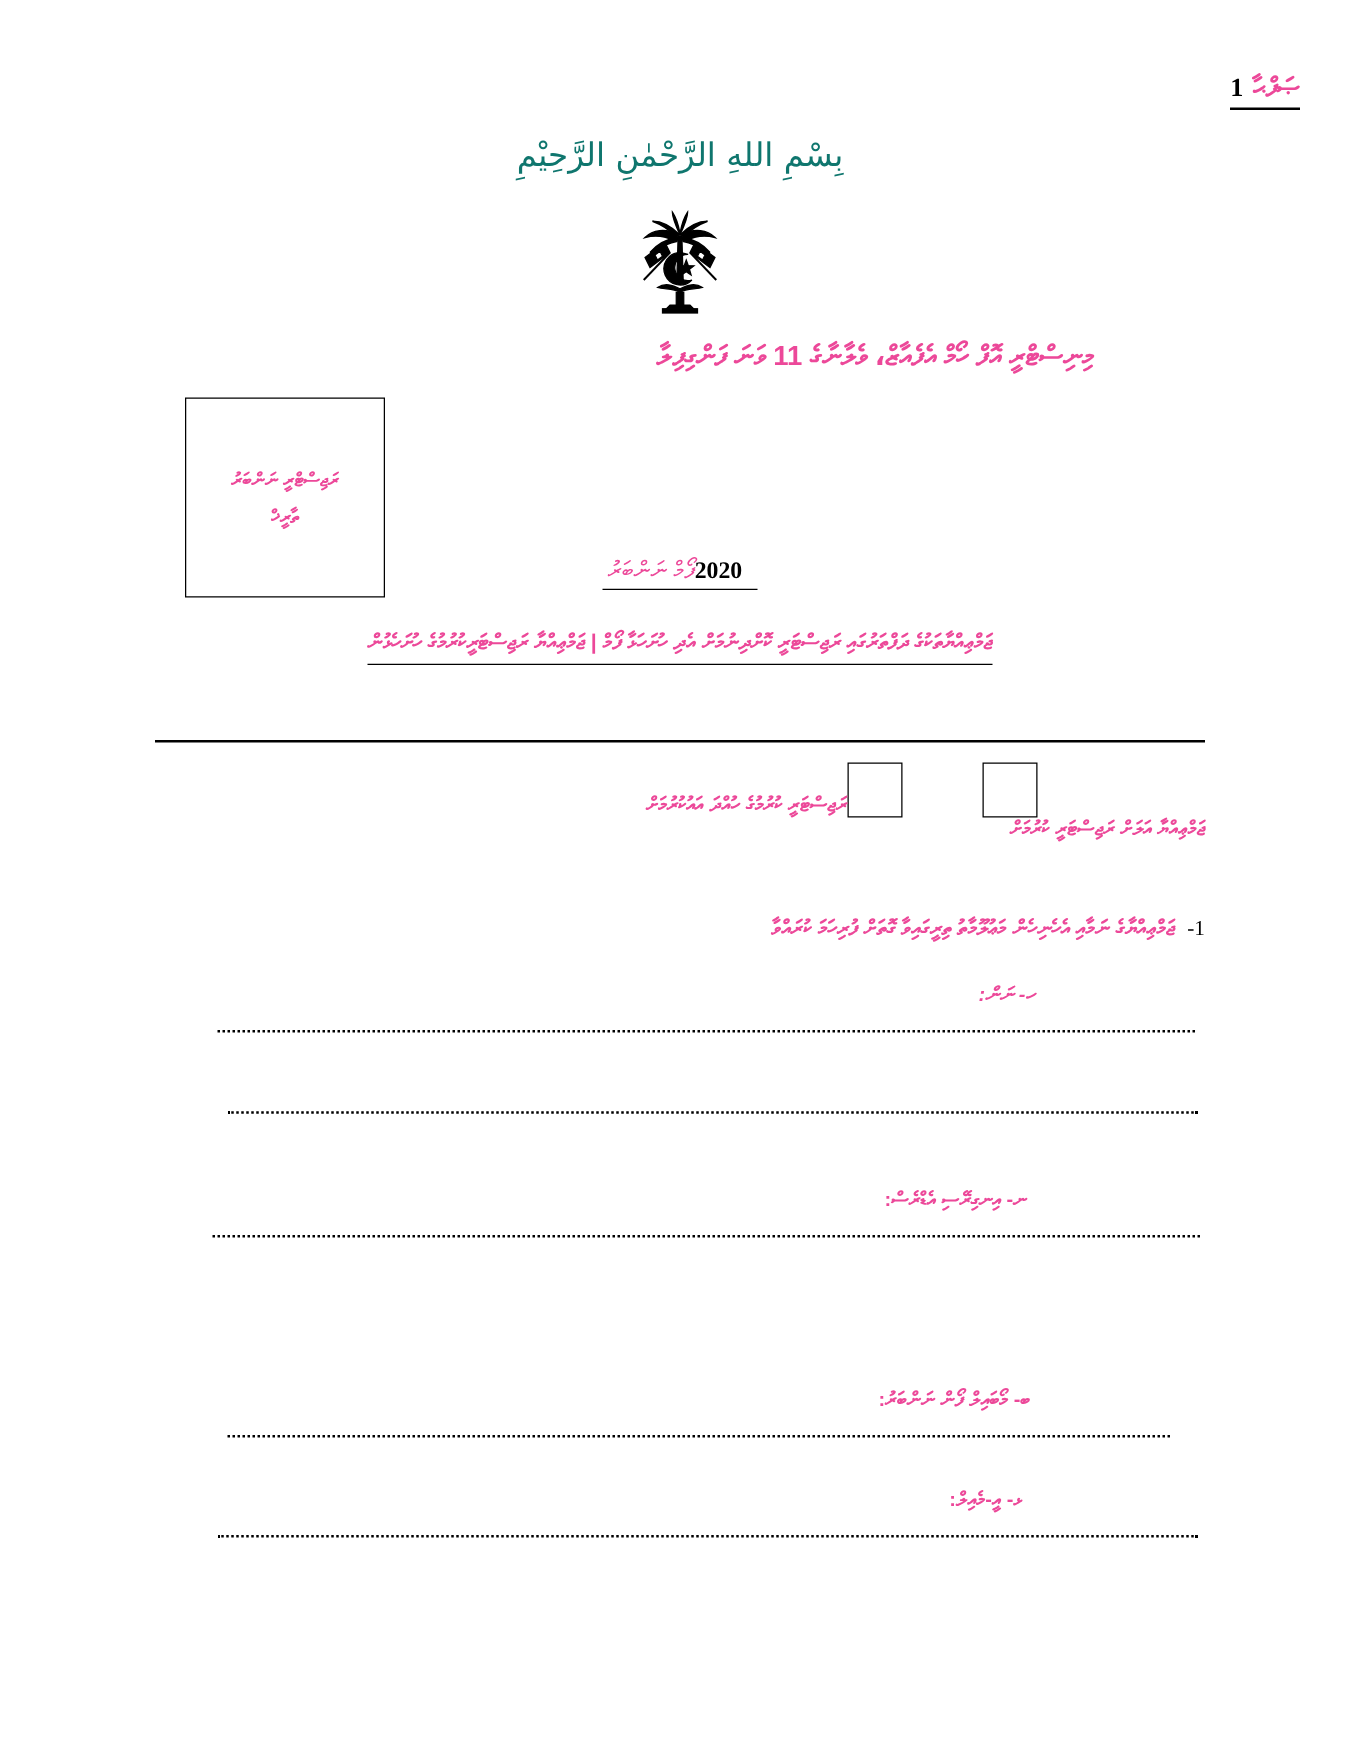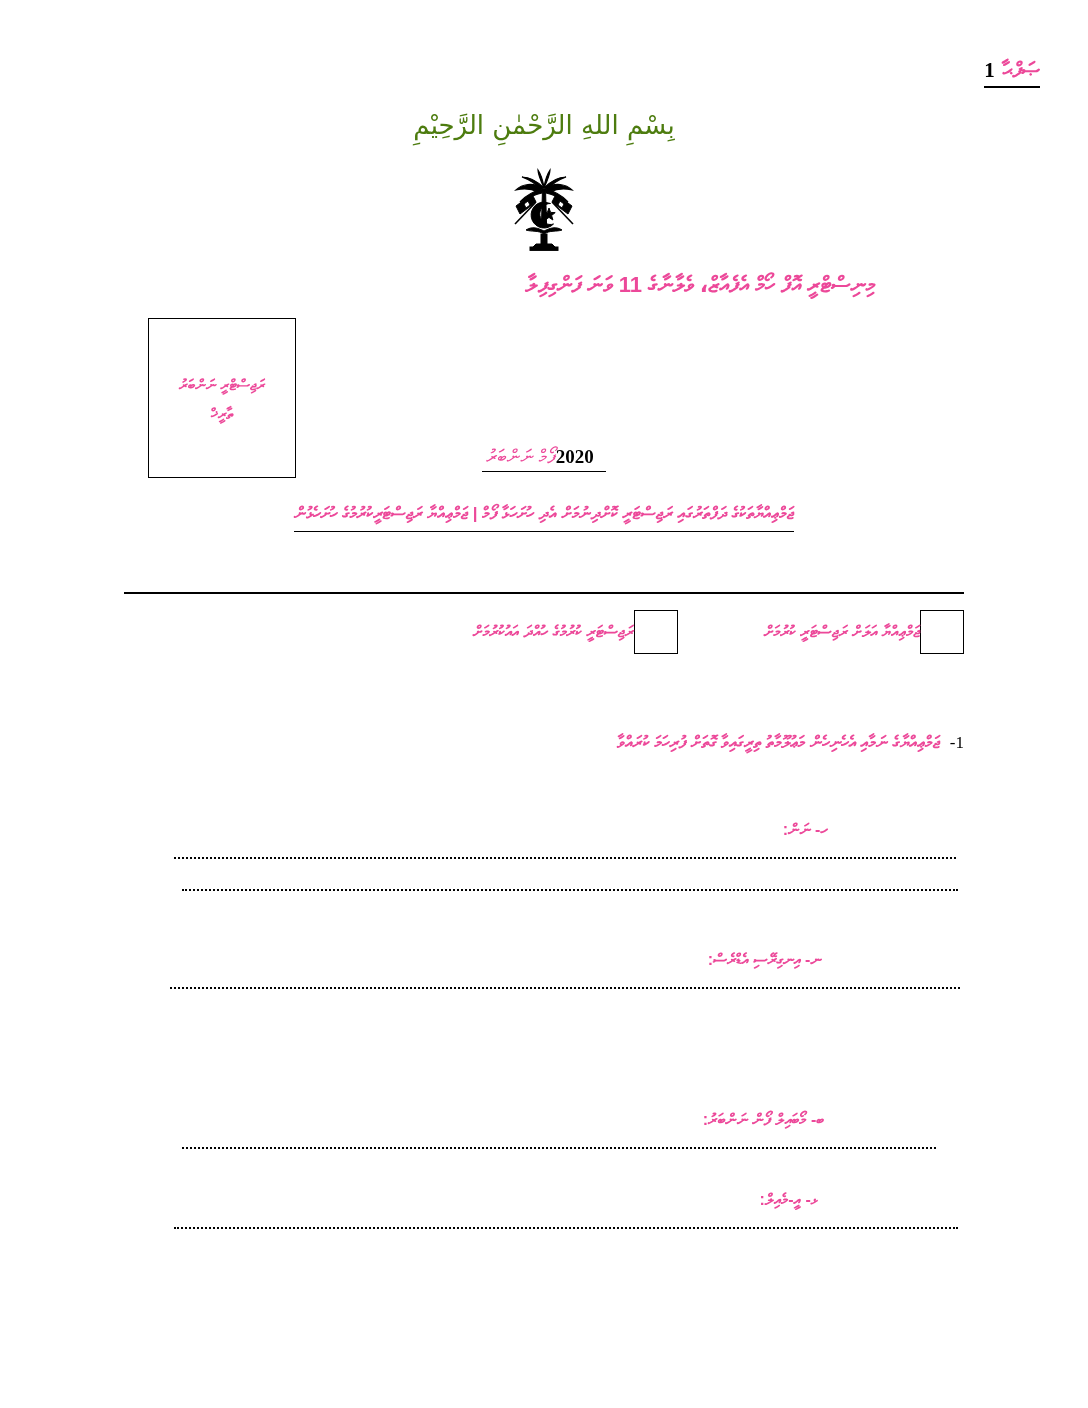--- a/index.html
+++ b/index.html
@@ -56,21 +56,21 @@
   
   .bismillah {
     position: absolute;
     top: 112px;
     left: 0;
     right: 0;
     text-align: center;
     font-family: "DejaVu Sans", sans-serif;
     font-size: 26px;
     line-height: 1;
-    color: #4d7c0f;
+    color: #0f766e;
     direction: rtl;
   }
 
   
   .emblem {
     position: absolute;
     top: 168px;
     left: 50%;
     transform: translateX(-50%);
     width: 84px;
@@ -90,21 +90,21 @@
     font-size: 22px;
     font-weight: 700;
     line-height: 1.75;
   }
 
   
   .office-box {
     position: absolute;
     top: 318px;
     left: 148px;
-    width: 148px;
+    width: 160px;
     height: 160px;
     border: 1.6px solid #000;
     box-sizing: border-box;
   }
   .office-box .ob-inner {
     position: absolute;
     top: 52px;
     left: 0;
     right: 0;
     text-align: center;
@@ -180,24 +180,24 @@
     right: 124px;
     height: 74px;
     direction: rtl;
     display: flex;
     align-items: flex-start;
     justify-content: flex-start;
     gap: 0;
   }
   .cb-group {
     display: flex;
-    align-items: center;
-    direction: rtl;
-  }
-  .cb-group.first { margin-left: 0; }
+    align-items: flex-end;
+    direction: rtl;
+  }
+  .cb-group.first { margin-left: 0; flex-direction: column; }
   .cb-label {
     font-size: 16px;
     font-weight: 700;
     direction: rtl;
     white-space: nowrap;
     margin-left: 22px;
   }
   .cb-box {
     width: 44px;
     height: 44px;
@@ -248,21 +248,21 @@
     white-space: nowrap;
     padding-right: 0;
   }
   .subitem .si-rule {
     margin-top: 18px;
     height: 0;
     border-top: 2.2px dotted #000;
   }
 
   
-  .si-1 { top: 821px; }
+  .si-1 { top: 787px; font-style: italic; }
   .si-1 .si-label { padding-right: 136px; }
   .si-1 .si-rule { margin-left: 50px; margin-right: 8px; }
 
   .si-2 { top: 871px; }
   .si-2 .si-label { padding-right: 148px; }
   .si-2 .si-rule { margin-left: 58px; margin-right: 6px; }
 
   .si-3 { top: 951px; }
   .si-3 .si-label { padding-right: 142px; }
   .si-3 .si-rule { margin-left: 46px; margin-right: 4px; }

